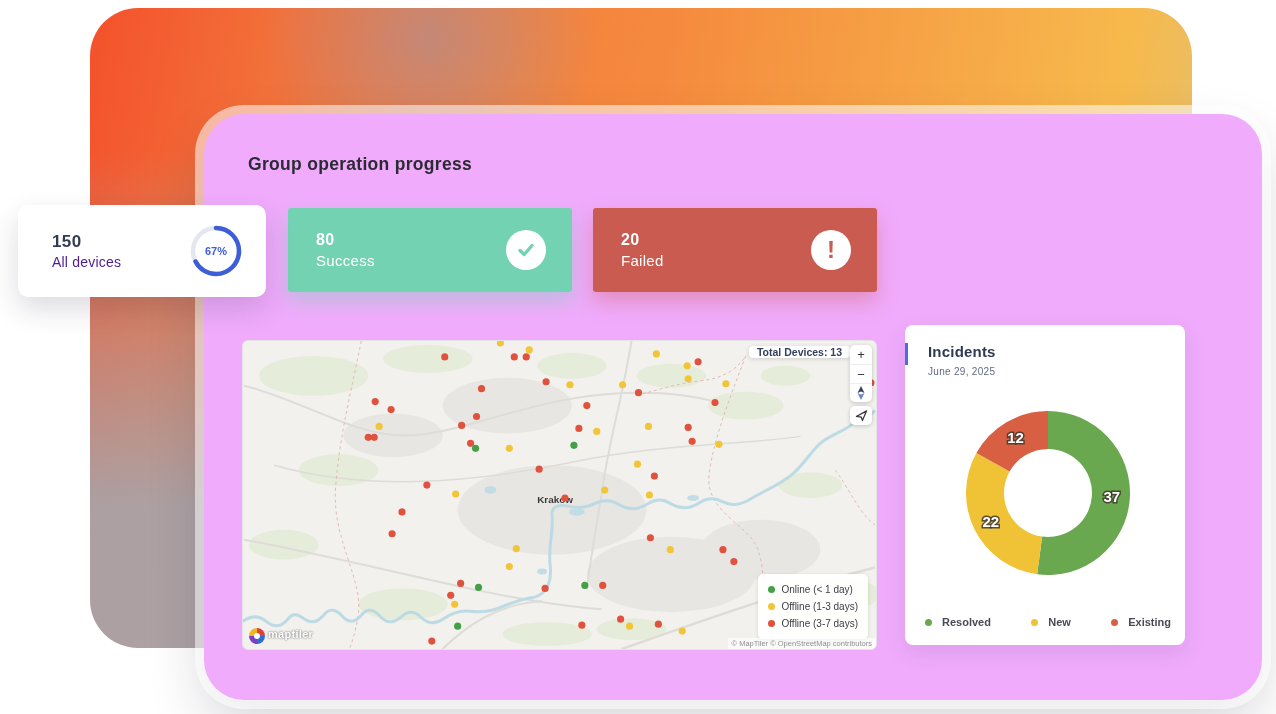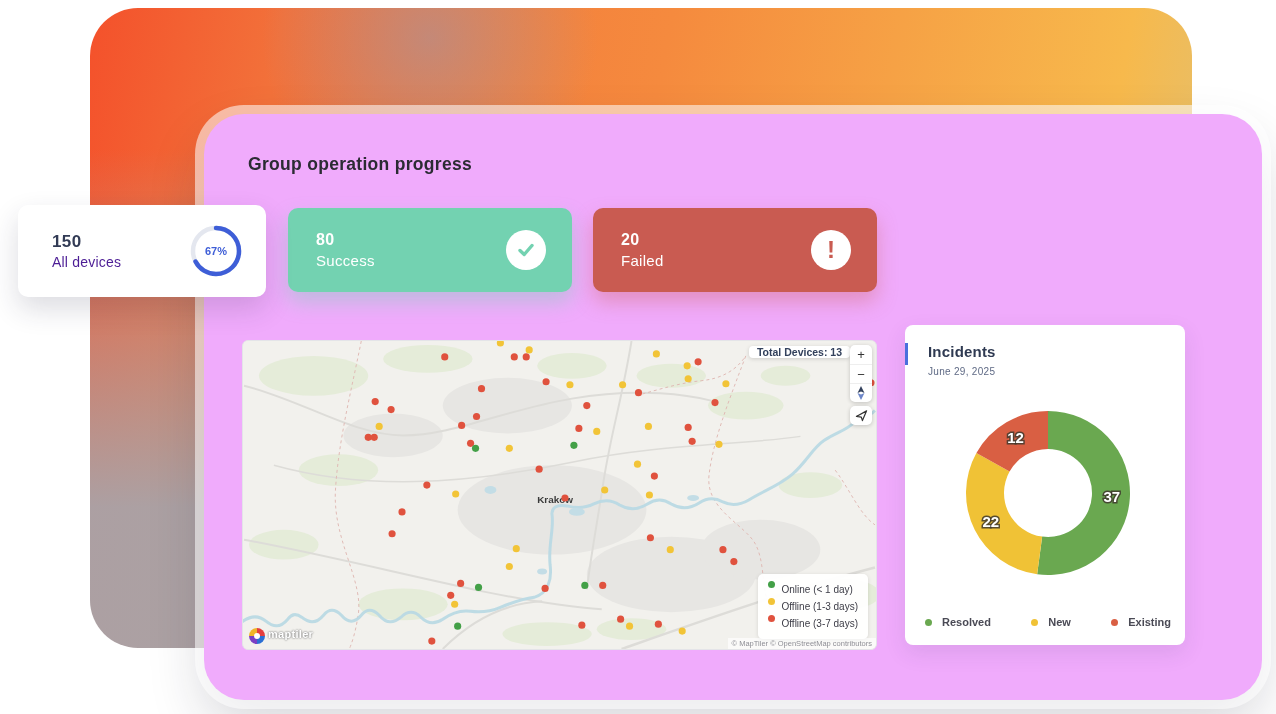--- a/index.html
+++ b/index.html
@@ -17,21 +17,21 @@
   }
 
   
   .main-card { position:absolute; left:204px; top:114px; width:1058px; height:586px;
     background:#f0abfc; border-radius:40px;
     box-shadow:0 0 0 9px rgba(255,255,255,0.55), 0 25px 55px rgba(30,30,50,0.18); }
   .page-title { position:absolute; left:44px; top:40px; font-size:17.5px; font-weight:600;
     color:#2b2b33; letter-spacing:0.3px; }
 
   
-  .stat-card { position:absolute; top:94px; width:284px; height:84px; border-radius:10px;
+  .stat-card { position:absolute; top:94px; width:284px; height:84px; border-radius:3px;
     color:#fff; display:flex; align-items:center; justify-content:space-between;
     padding:0 26px 0 28px; }
   .stat-card .txt .num { font-size:16px; font-weight:600; letter-spacing:0.3px; }
   .stat-card .txt .lbl { font-size:15px; margin-top:3px; letter-spacing:0.3px; }
   .stat-success { left:84px;  background:#73d2b1; box-shadow:0 10px 20px rgba(115,210,177,0.4); }
   .stat-failed  { left:389px; background:#c95b51; box-shadow:0 10px 20px rgba(201,91,81,0.35); }
   .stat-progress{ left:694px; background:#e9c437; box-shadow:0 10px 20px rgba(233,196,55,0.35); }
   .icon-circle { width:40px; height:40px; border-radius:50%; background:#fff;
     display:flex; align-items:center; justify-content:center; }
   .excl { color:#c95b51; font-size:24px; font-weight:bold; line-height:1; }
@@ -55,21 +55,21 @@
     box-shadow:0 1px 4px rgba(0,0,0,0.15); white-space:nowrap; }
   .map-ctrls { position:absolute; top:4px; right:4px; width:22px; display:flex;
     flex-direction:column; gap:4px; }
   .ctrl-group { background:#fff; border-radius:5px; box-shadow:0 1px 4px rgba(0,0,0,0.2);
     display:flex; flex-direction:column; }
   .ctrl-btn { width:22px; height:19px; display:flex; align-items:center; justify-content:center;
     font-size:13px; color:#333; cursor:pointer; border:none; background:transparent; padding:0; }
   .ctrl-btn + .ctrl-btn { border-top:1px solid #eee; }
   .map-legend { position:absolute; right:8px; bottom:10px; background:rgba(255,255,255,0.95);
     border-radius:5px; padding:7px 10px; box-shadow:0 1px 4px rgba(0,0,0,0.12); }
-  .map-legend .row { display:flex; gap:6px; font-size:10px;
+  .map-legend .row { display:flex; align-items:center; gap:6px; font-size:10px;
     color:#3c3c46; line-height:17px; white-space:nowrap; }
   .dot { width:7px; height:7px; border-radius:50%; flex:0 0 auto; }
   .attribution { position:absolute; right:0; bottom:0; font-size:7.5px; color:#8f8f96;
     background:rgba(255,255,255,0.65); padding:1px 4px; }
   .maptiler-logo { position:absolute; left:6px; bottom:5px; display:flex; align-items:flex-start;
     gap:3px; }
   .maptiler-logo .pin { width:16px; height:16px; border-radius:50%;
     background:conic-gradient(#e43f3f 0 90deg, #2b6fd4 90deg 180deg, #7a3fc4 180deg 270deg, #f0b429 270deg 360deg);
     position:relative; }
   .maptiler-logo .pin::after { content:""; position:absolute; left:5px; top:5px; width:6px;

